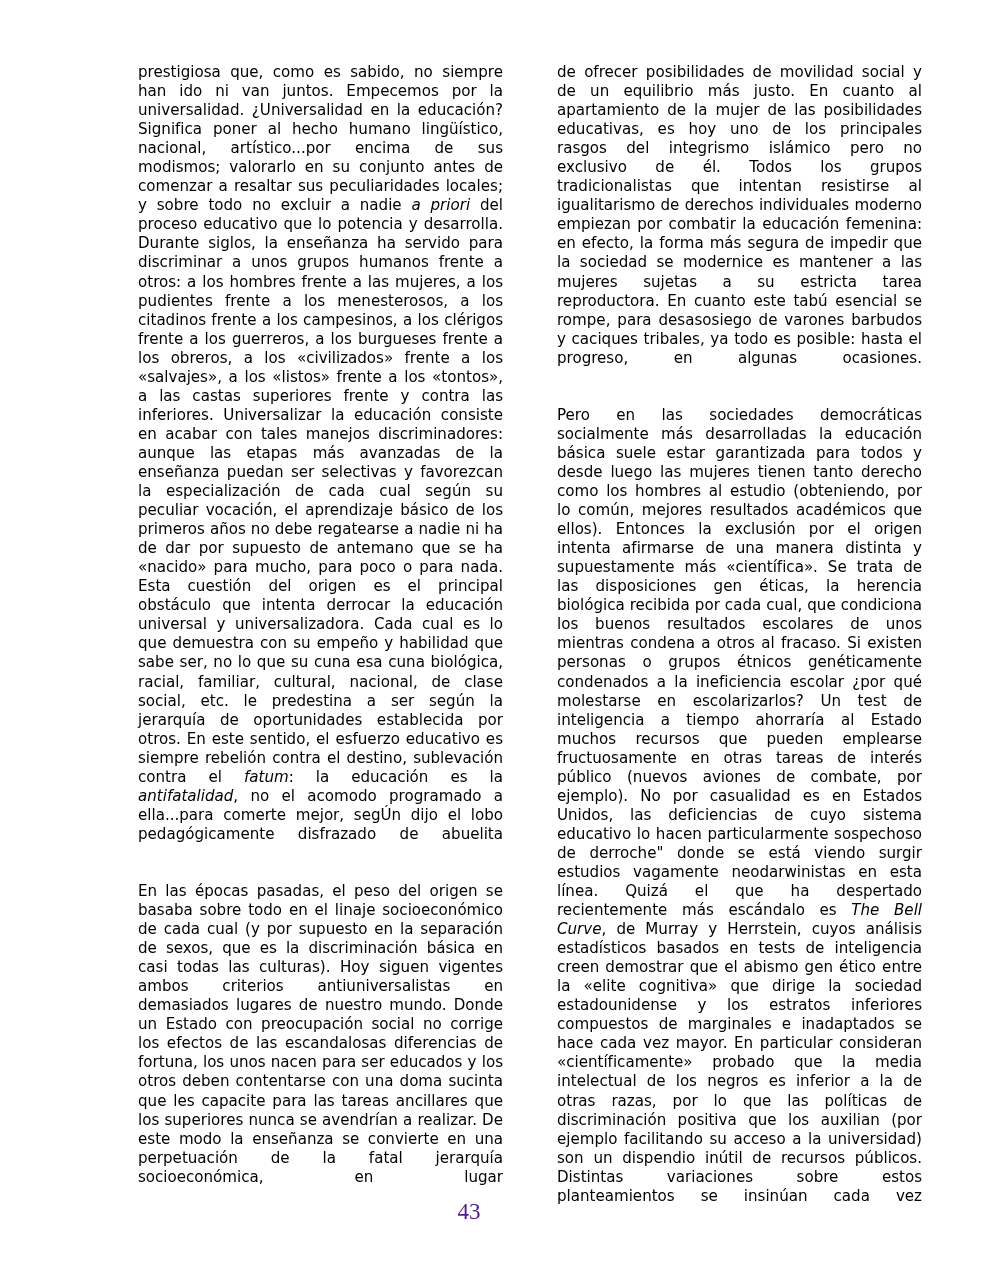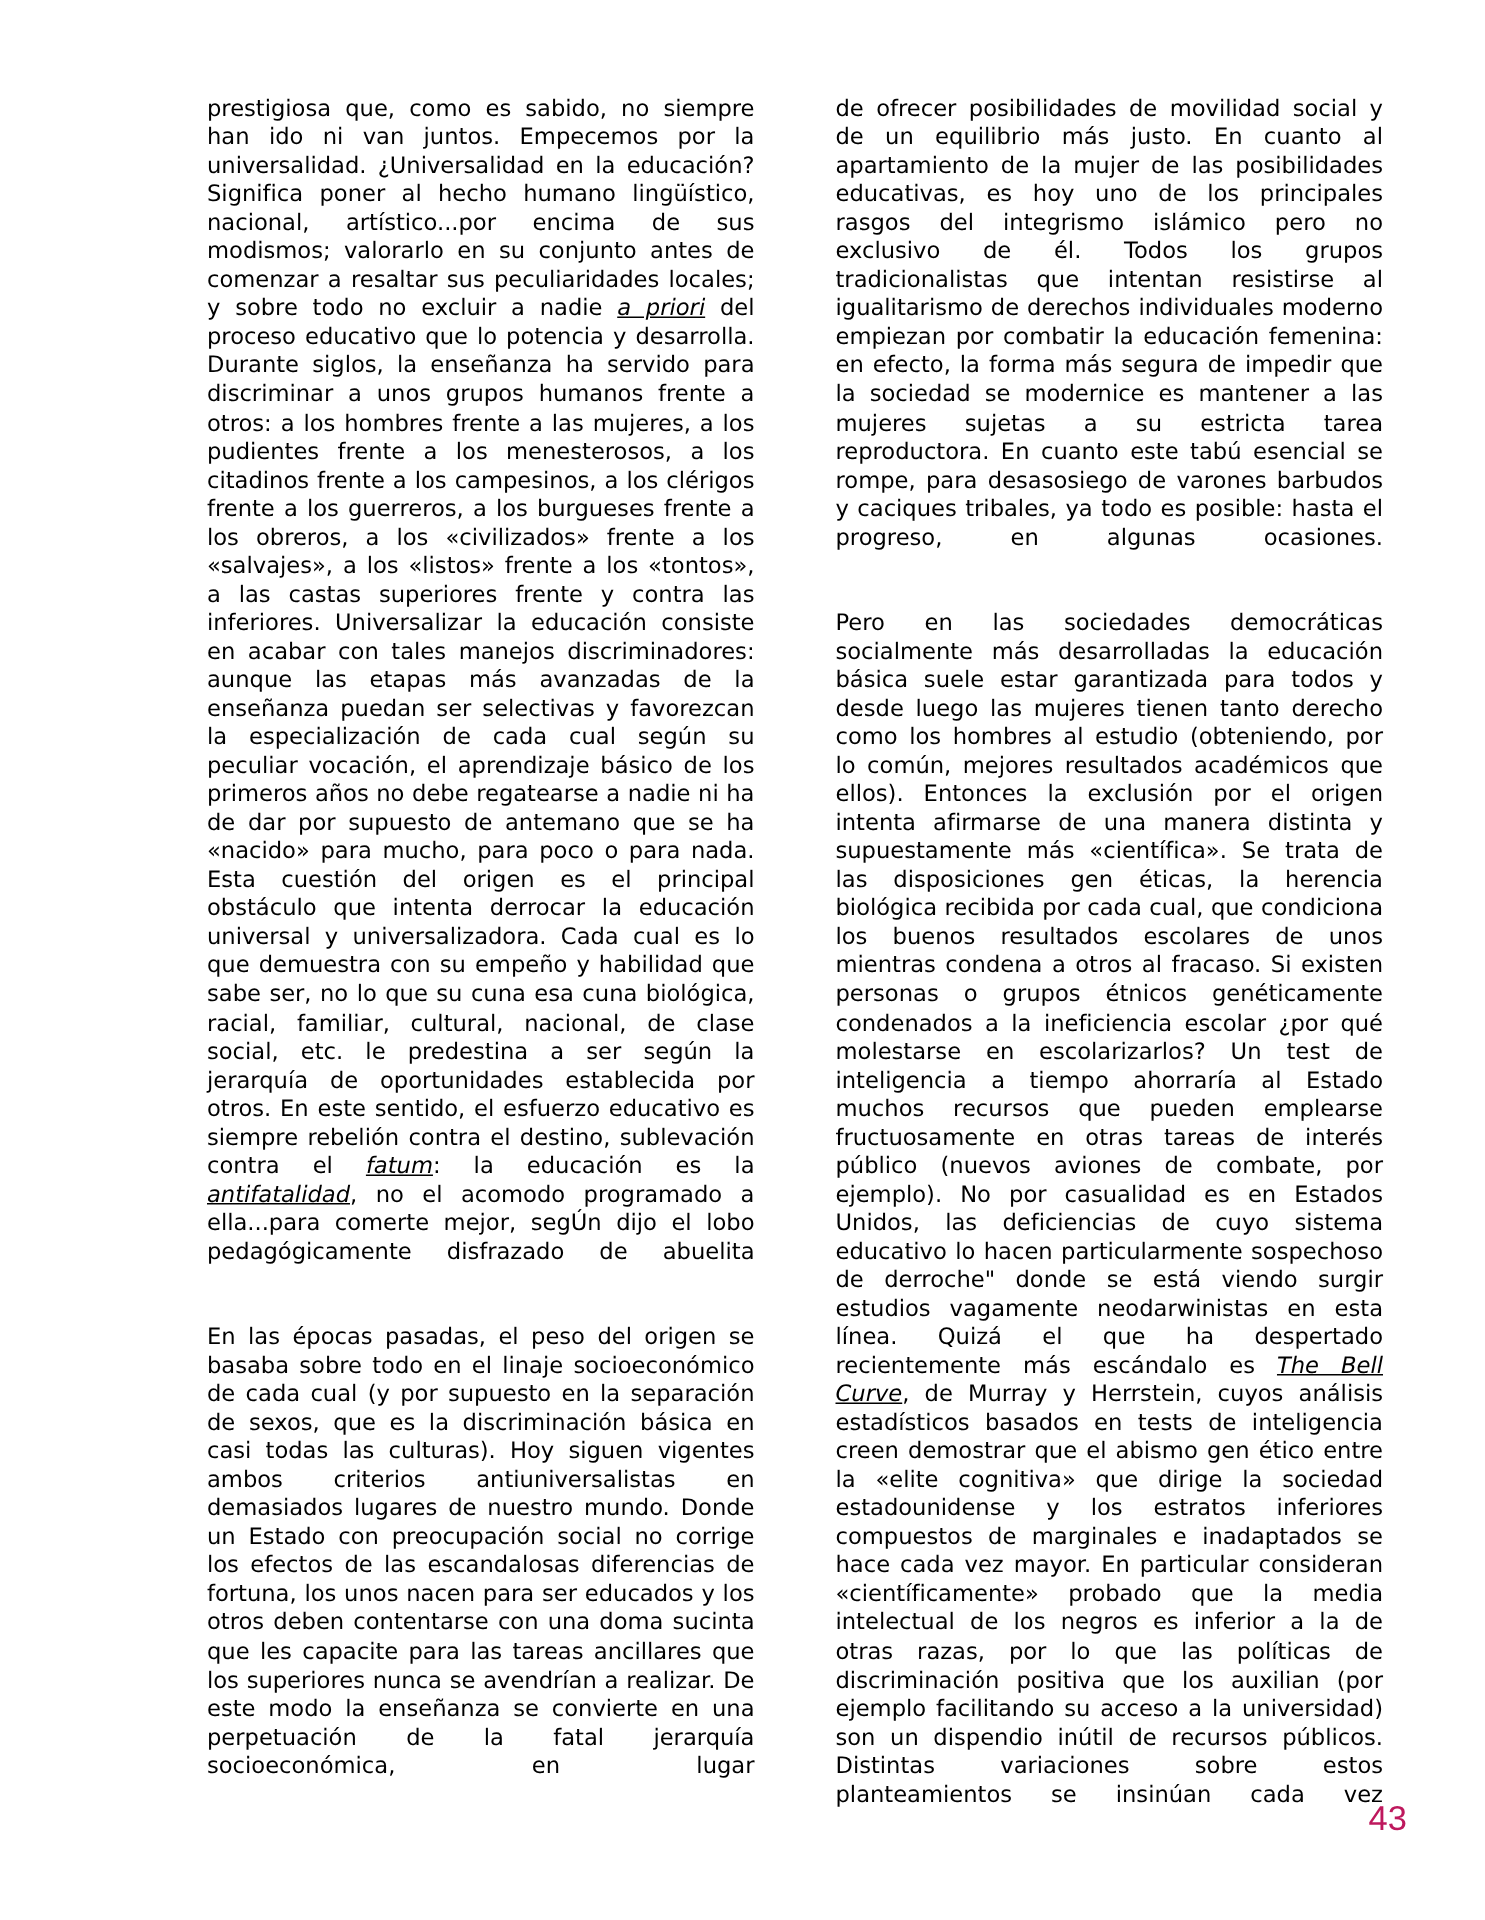--- a/index.html
+++ b/index.html
@@ -61,33 +61,32 @@
 
   
   .para::after {
     content: "";
     display: inline-block;
     width: 100%;
   }
 
   em, .ital {
     font-style: italic;
-    text-decoration: underline;
   }
 
   .page-number {
     position: absolute;
     left: 0;
     top: 1198px;
     width: 938px;
-    text-align: right;
+    text-align: center;
     font-size: 23px;
     line-height: 28px;
-    color: #be185d;
-    font-family: Liberation Sans, sans-serif;
+    color: #4c1d95;
+    font-family: Liberation Serif, serif;
   }
 </style>
 </head>
 <body>
 
 <div class="page">
 
   <div class="columns">
 
     <div class="column" id="left-column">

